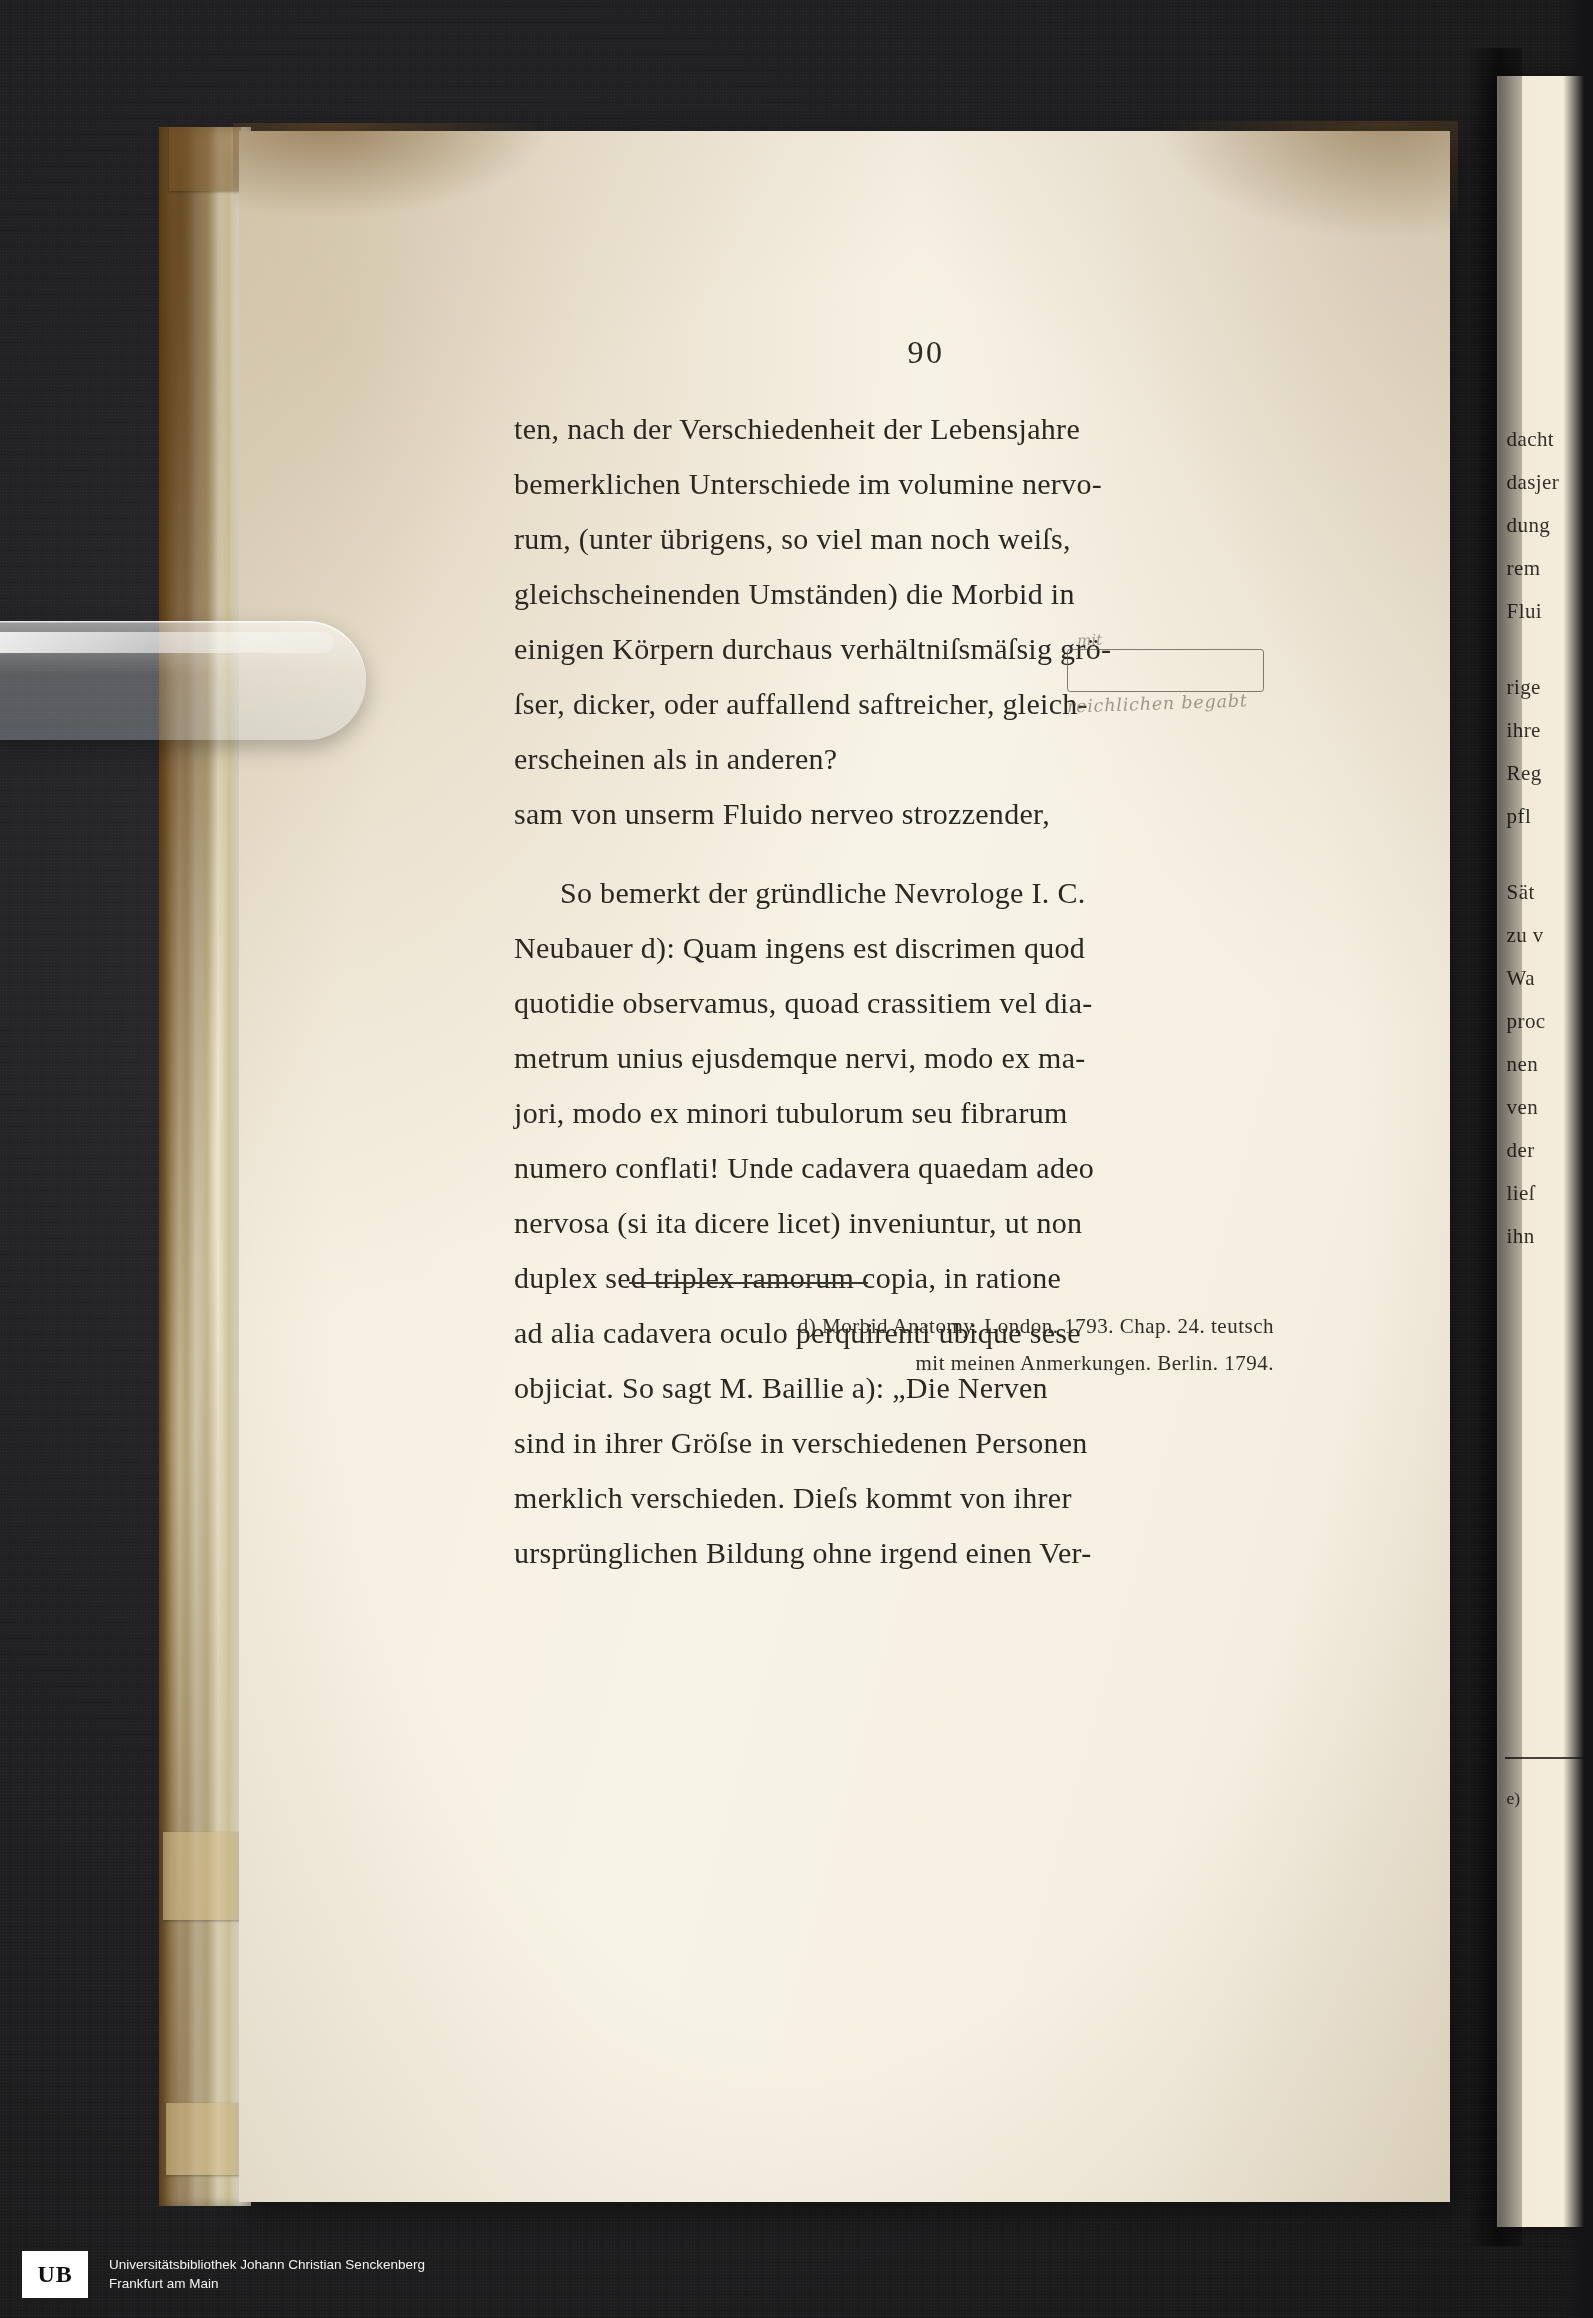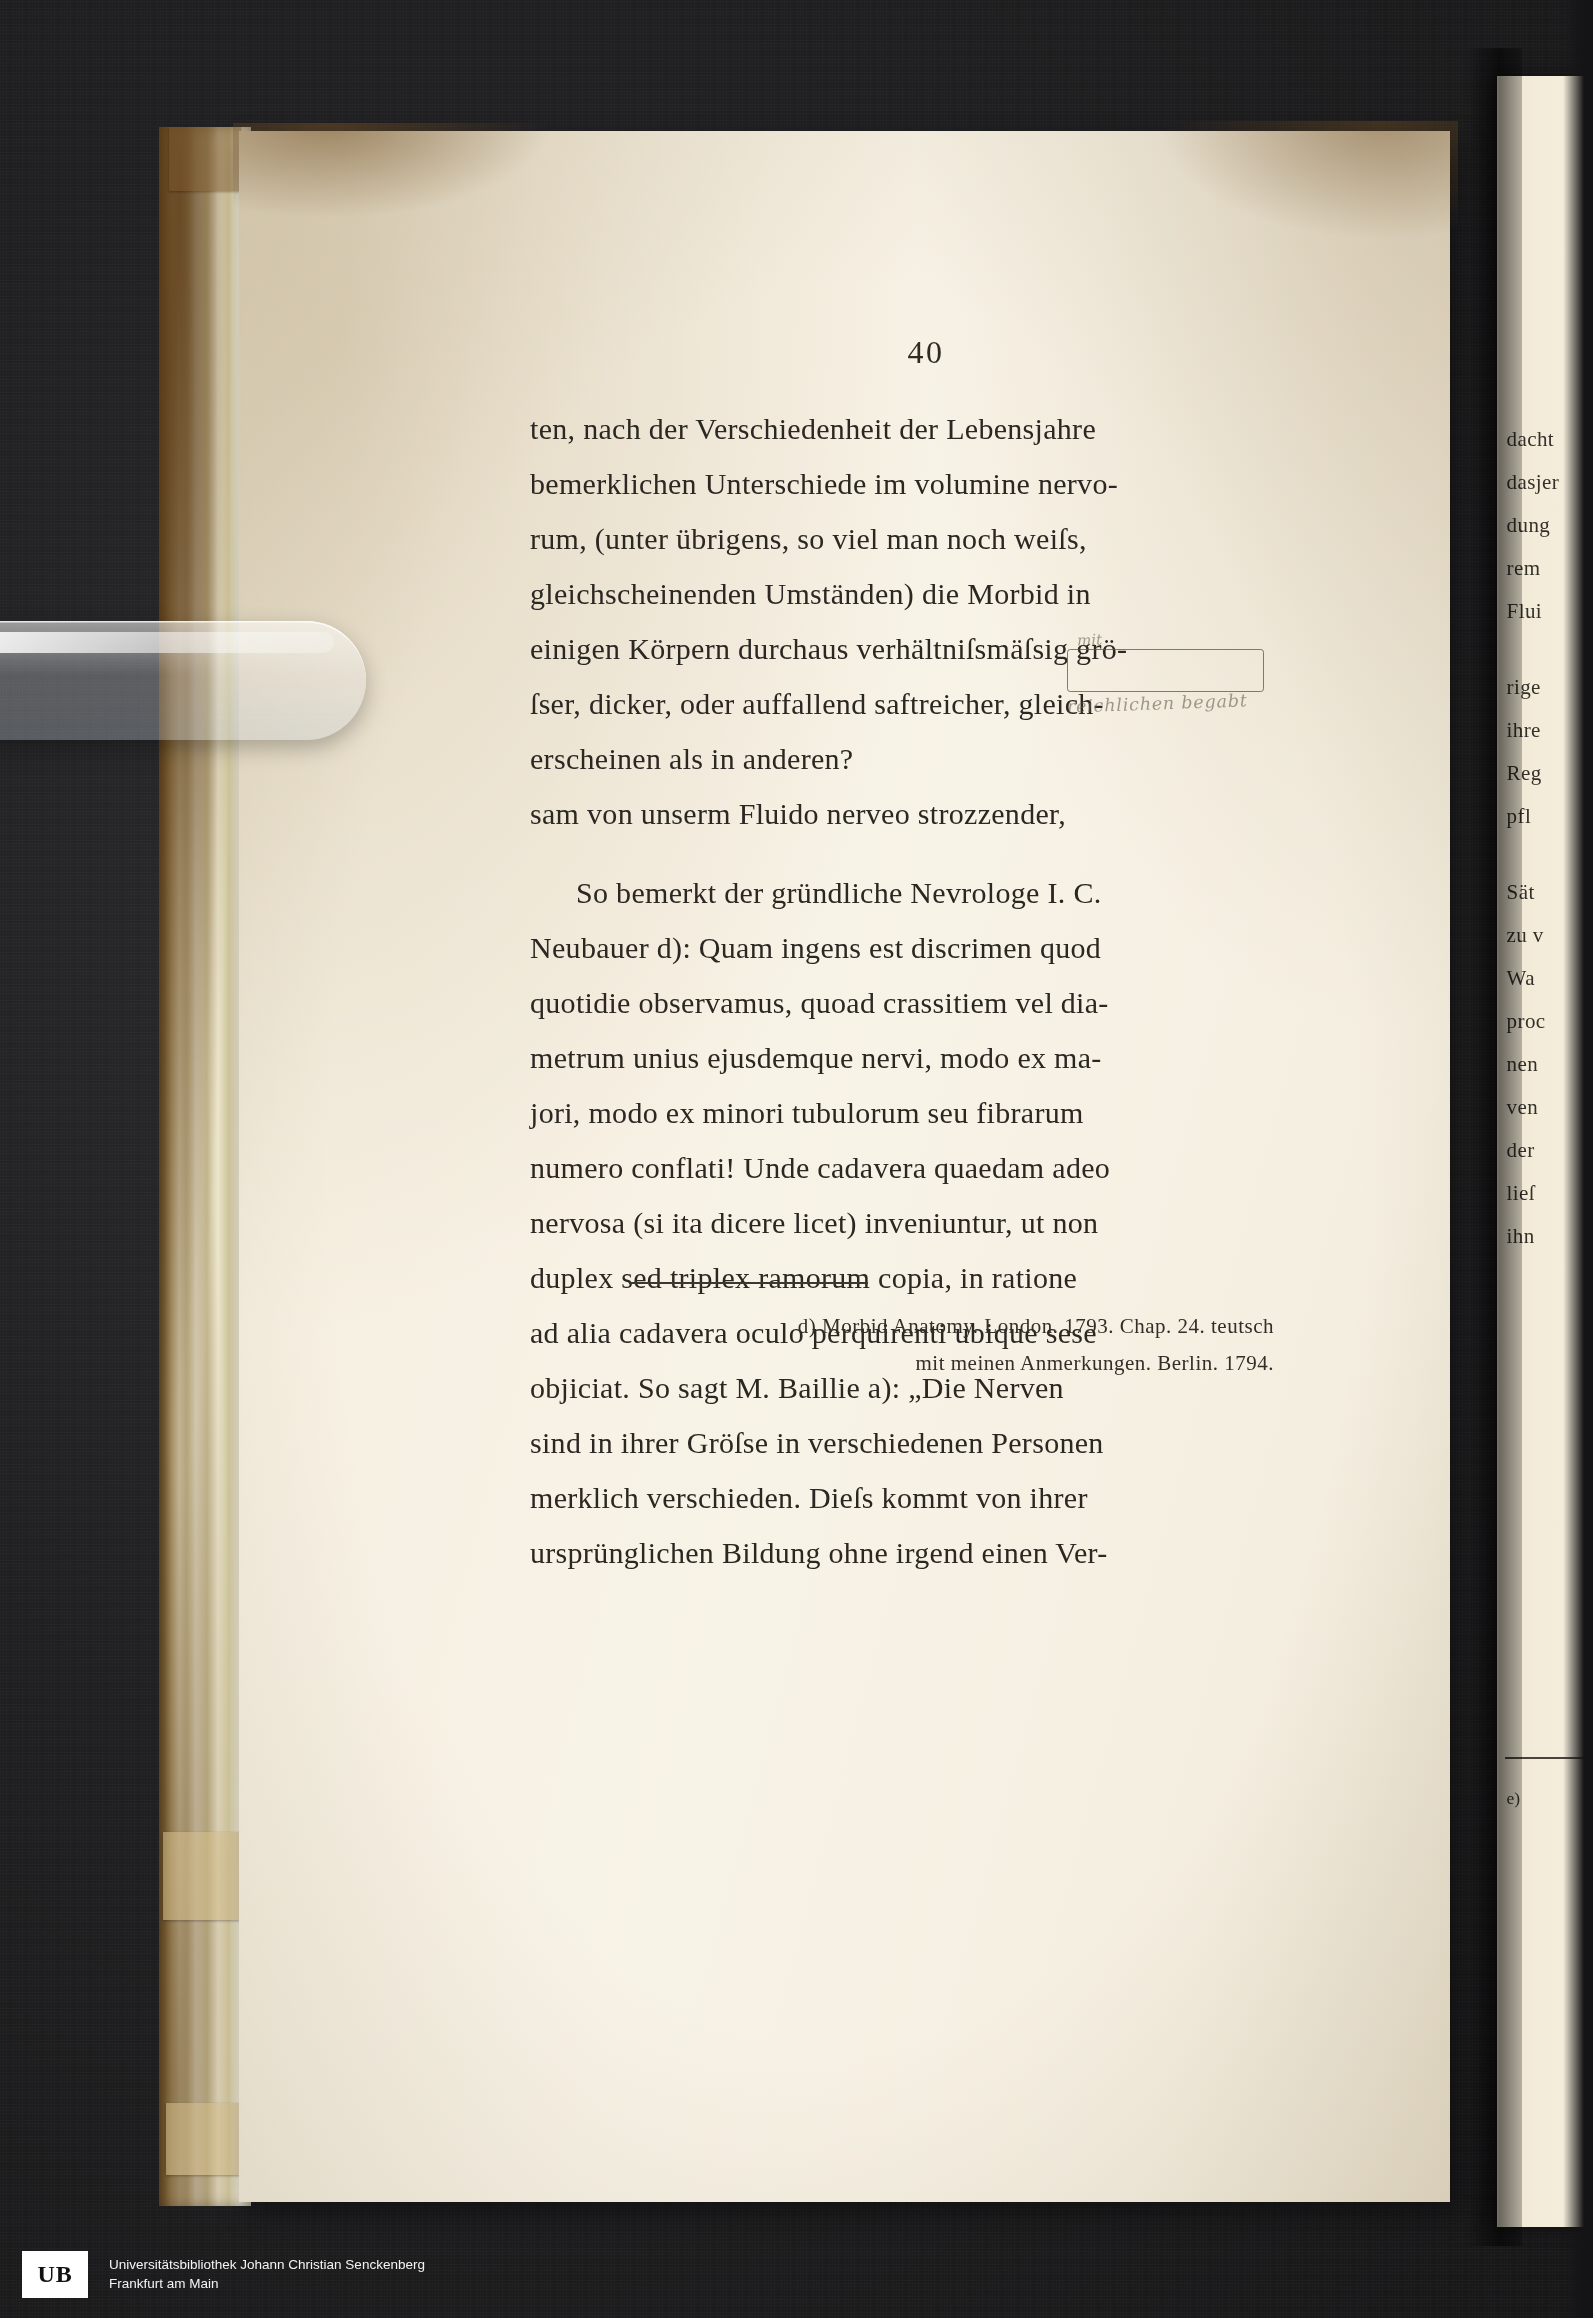--- a/index.html
+++ b/index.html
@@ -156,21 +156,21 @@
     letter-spacing: 2.4px;
     color: #2e2a24;
     margin-bottom: 30px;
   }
   .para {
     font-size: 30px;
     line-height: 55px;
     color: #2b2722;
     text-align: justify;
     letter-spacing: 0.3px;
-    margin: 0 0 8px 16px;
+    margin: 0 0 8px 0;
   }
   .para .ln {
     display: block;
     white-space: nowrap;
   }
   .para .ln.spread {
     display: flex;
     justify-content: space-between;
   }
   .para .ln.indent { padding-left: 46px; }
@@ -356,21 +356,21 @@
 <div class="patch" style="left:166px; top:2103px; width:88px; height:72px;"></div>
 <div class="patch" style="left:169px; top:127px; width:72px; height:64px; background:rgba(120,84,40,0.45);"></div>
 
 <div id="main-page">
   <div id="page-vignette"></div>
   <div id="corner-stain-tl"></div>
   <div id="corner-stain-tr"></div>
 
   <div id="text-column">
 
-    <div id="page-number">40</div>
+    <div id="page-number">90</div>
 
     <div class="para para-1">
       <span class="ln spread">
           <span>ten, nach der Verschiedenheit der Lebensjahre</span>
         </span>
       <span class="ln spread">
           <span>bemerklichen Unterschiede im volumine nervo-</span>
         </span>
       <span class="ln spread">
           <span>rum, (unter übrigens, so viel man noch weiſs,</span>

